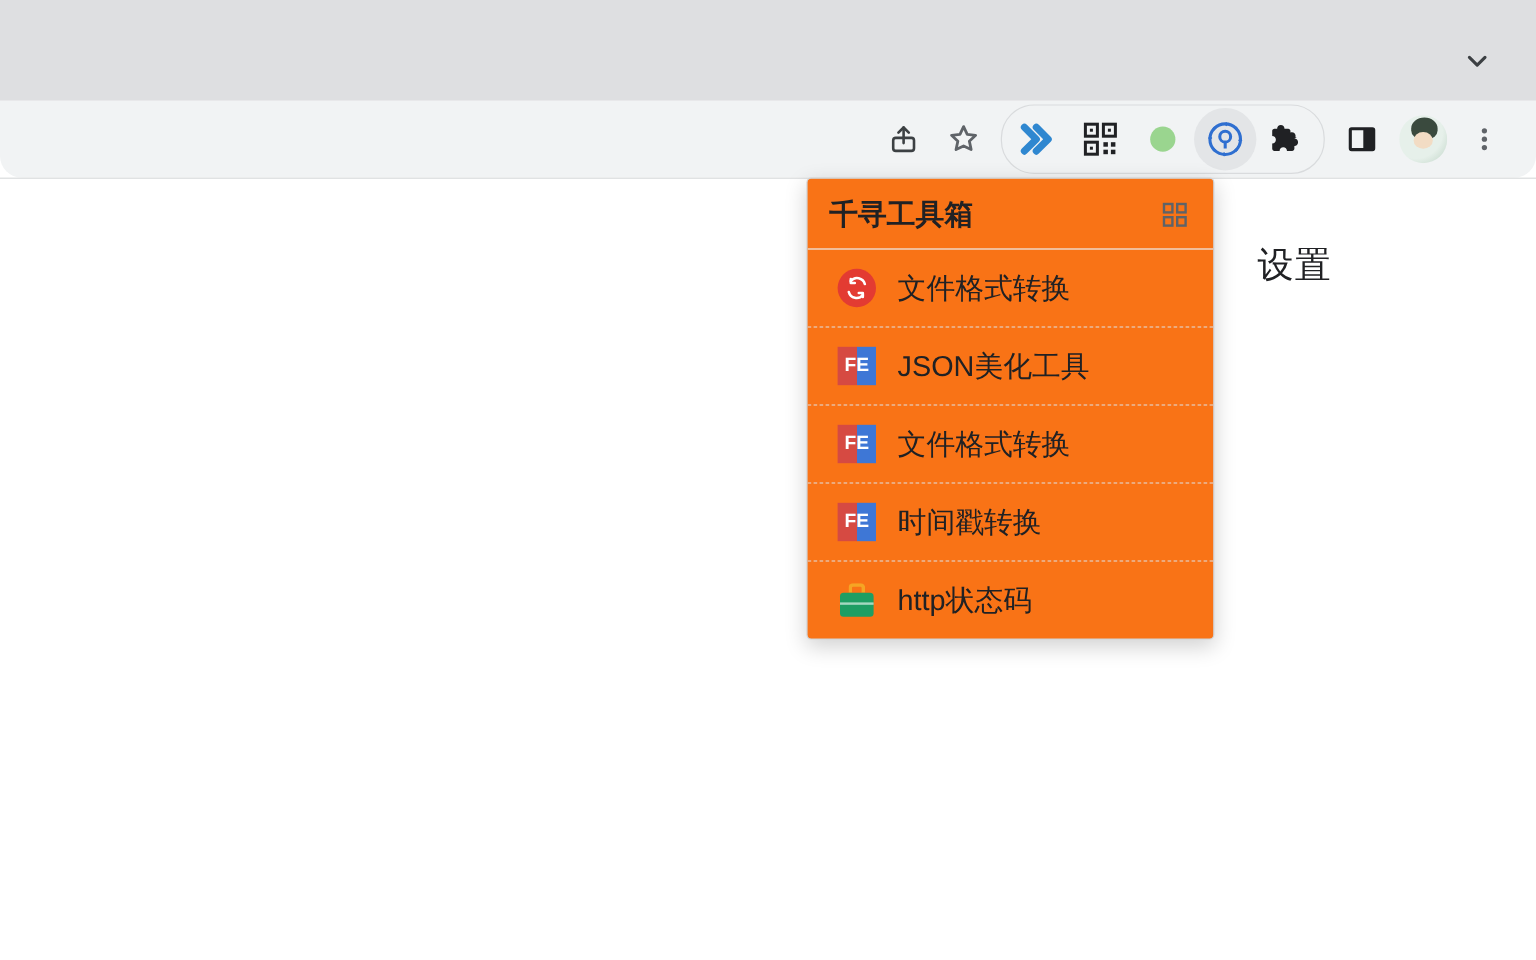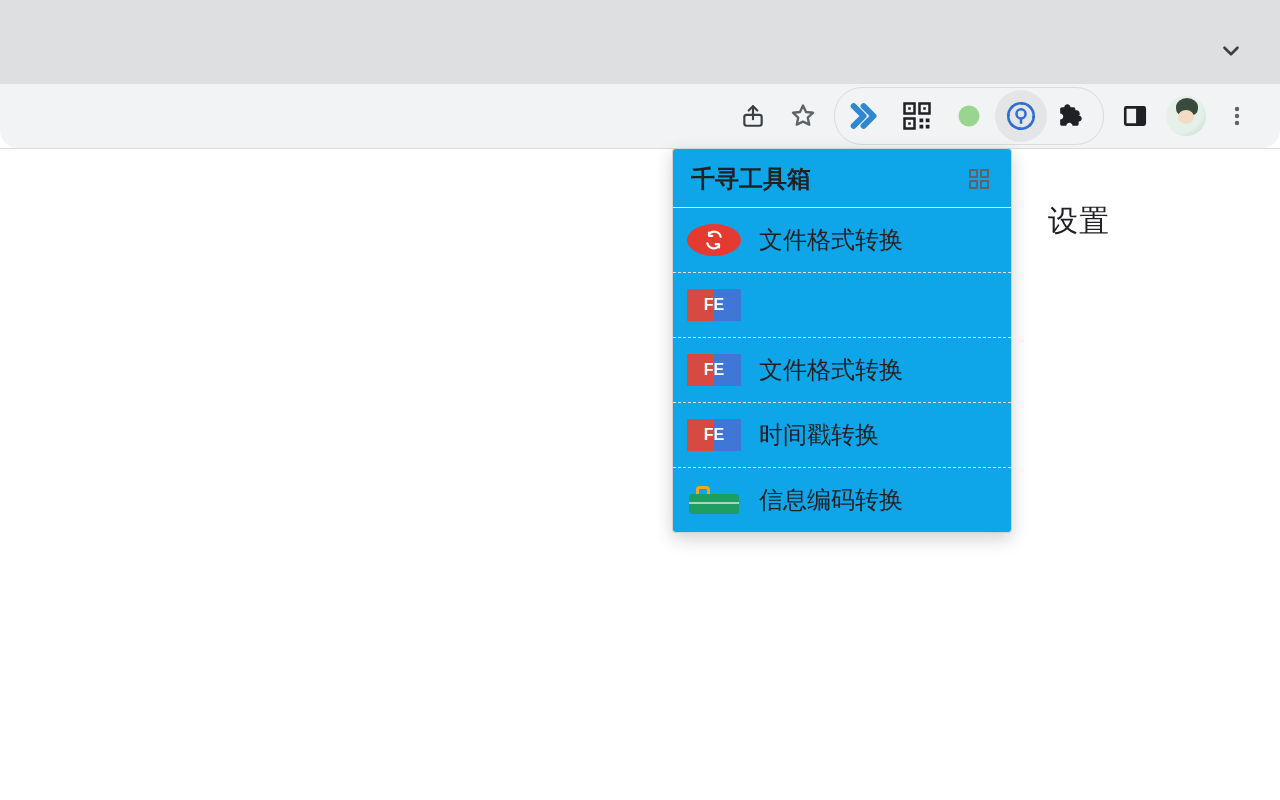--- a/index.html
+++ b/index.html
@@ -80,47 +80,47 @@
     font-size: 30px;
     color: #202124;
     letter-spacing: 1px;
   }
 
   .popup {
     position: absolute;
     top: 148px;
     left: 672px;
     width: 340px;
-    background: #0ea5e9;
+    background: #f97316;
     border: 1px solid #d0d3d6;
     border-radius: 4px;
     box-shadow: 0 6px 18px rgba(0,0,0,0.18);
     overflow: hidden;
     z-index: 10;
   }
   .popup-header {
     display: flex;
     align-items: center;
     justify-content: space-between;
     padding: 14px 18px 12px 18px;
     border-bottom: 1px solid #eceef0;
   }
   .popup-title { font-size: 24px; font-weight: 700; color: #202124; }
   .popup-grid-btn { width: 28px; height: 28px; cursor: pointer; display:flex; align-items:center; justify-content:center; }
 
   .popup-list { }
   .popup-item {
     display: flex;
     align-items: center;
-    padding: 16px 14px;
+    padding: 16px 25px;
     border-bottom: 1px dashed #e0e2e4;
     cursor: pointer;
   }
   .popup-item:last-child { border-bottom: none; }
-  .tool-icon { width: 54px; height: 32px; margin-right: 18px; flex-shrink: 0; }
+  .tool-icon { width: 32px; height: 32px; margin-right: 18px; flex-shrink: 0; }
   .tool-label { font-size: 24px; color: #202124; }
 
   
   .icon-convert {
     border-radius: 50%;
     background: #e33b32;
     display: flex; align-items: center; justify-content: center;
   }
   .icon-fe {
     background: linear-gradient(90deg, #d64a42 0 50%, #3e77d6 50% 100%);
@@ -251,35 +251,36 @@
             <path d="M6 3v4h4"></path>
           <path d="M4 16a8 8 0 0 0 14 3"></path>
             <path d="M18 21v-4h-4"></path>
         </svg>
       </div>
       <div class="tool-label">文件格式转换</div>
     </div>
 
     <div class="popup-item">
       <div class="tool-icon icon-fe">FE</div>
+      <div class="tool-label">JSON美化工具</div>
     </div>
 
     <div class="popup-item">
       <div class="tool-icon icon-fe">FE</div>
       <div class="tool-label">文件格式转换</div>
     </div>
 
     <div class="popup-item">
       <div class="tool-icon icon-fe">FE</div>
       <div class="tool-label">时间戳转换</div>
     </div>
 
     <div class="popup-item">
       <div class="tool-icon icon-briefcase">
         <div class="top"></div>
           <div class="body"></div>
           <div class="slit"></div>
       </div>
-      <div class="tool-label">信息编码转换</div>
+      <div class="tool-label">http状态码</div>
     </div>
 
   </div>
 </div>
 
 </body></html>

